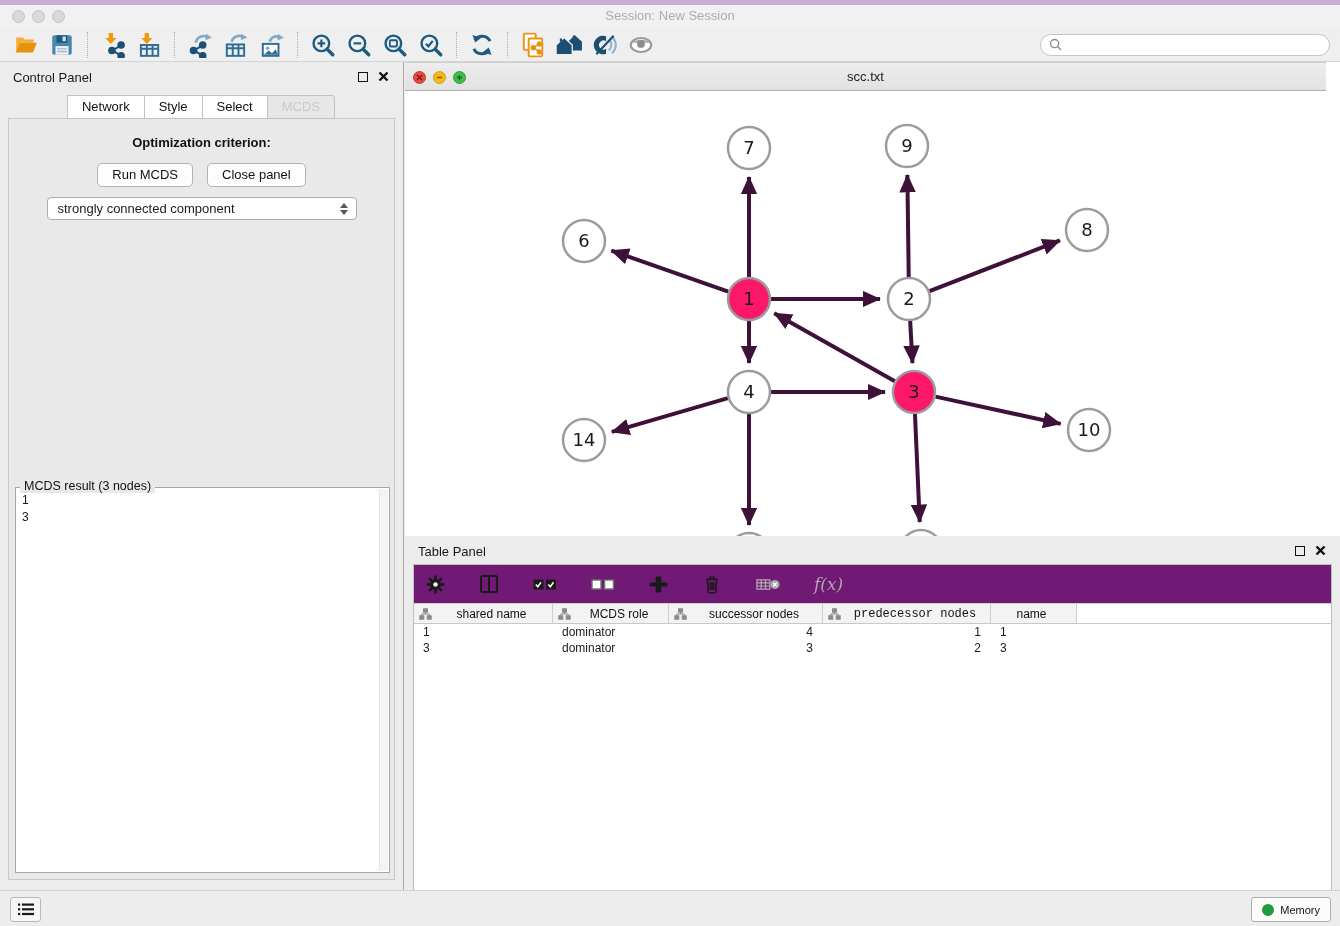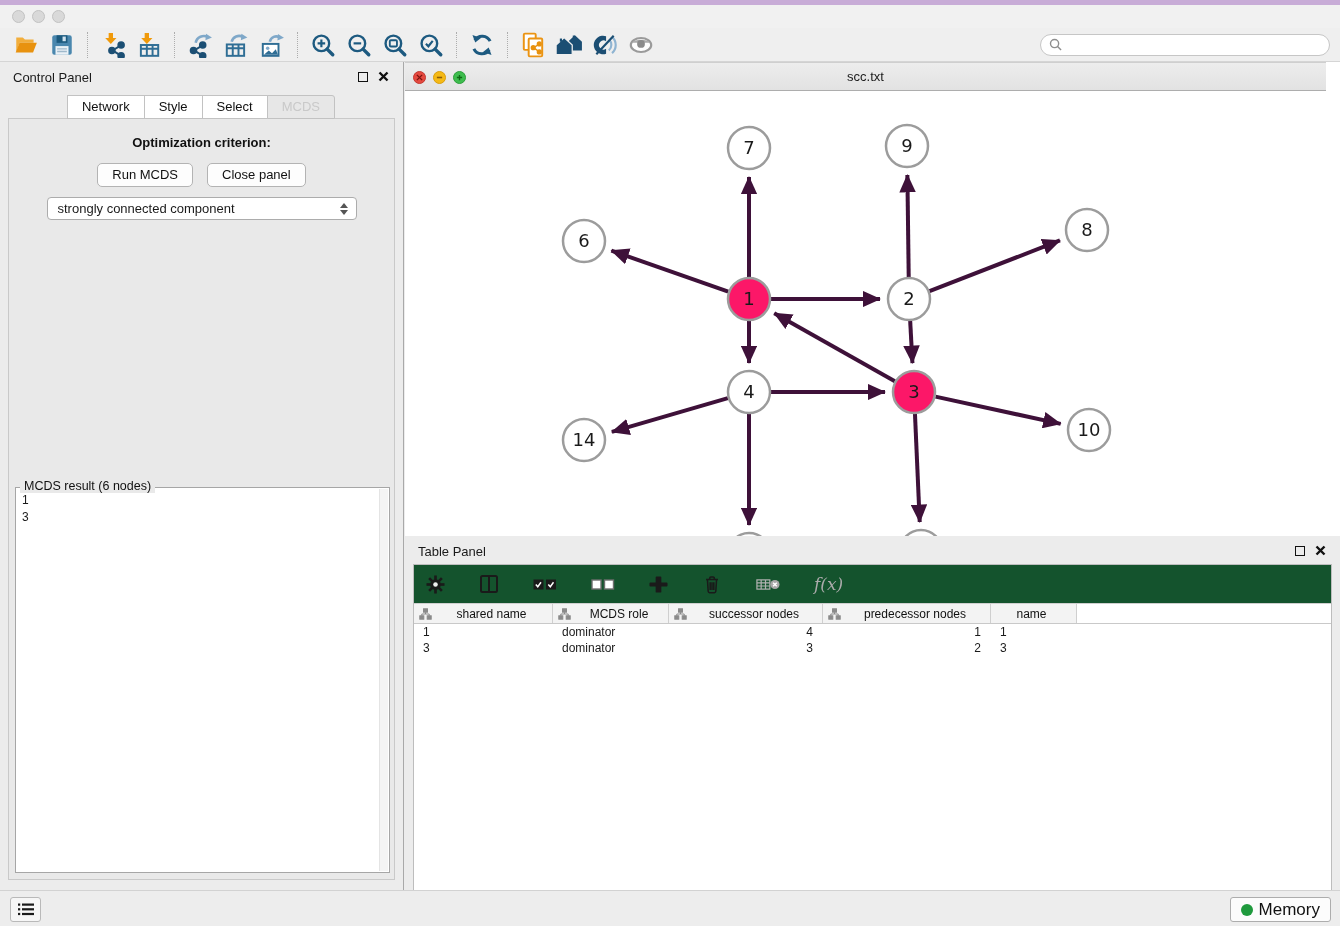--- a/index.html
+++ b/index.html
@@ -53,52 +53,53 @@
   #nw-canvas { position:absolute; top:30px; left:0; right:0; bottom:0; }
   #graph-svg { width:100%; height:100%; display:block; }
 
   
   #h-splitter { position:absolute; left:405px; right:0; top:592px; height:6px; background:#ECECEC; }
   #h-splitter .handle { position:absolute; left:450px; top:1px; width:9px; height:4px; background:#C6C6C6; border-radius:1px; }
 
   
   #table-panel { position:absolute; left:405px; right:0; top:536px; bottom:0; background:#ECECEC; }
   #tp-box { position:absolute; left:8px; right:8px; top:28px; bottom:34px; border:1px solid #BDBDBD; display:flex; flex-direction:column; background:#FFF; }
-  #tp-toolbar { height:39px; background:#14532d; border-bottom:1px solid #CFCFCF; display:flex; align-items:center; padding-left:12px; gap:34px; }
+  #tp-toolbar { height:39px; background:#701a75; border-bottom:1px solid #CFCFCF; display:flex; align-items:center; padding-left:12px; gap:34px; }
   .tpt-icon { display:flex; align-items:center; justify-content:center; }
   #fx-label { font-family:"DejaVu Serif", serif; font-style:italic; color:#ABABAB; font-size:17px; }
   #tp-table { flex:1; overflow:hidden; background:#FFF; }
   #tp-header-row { display:flex; height:20px; border-bottom:1px solid #C9C9C9; }
   .th { background:#F3F3F3; border-right:1px solid #CFCFCF; display:flex; align-items:center; font-size:12px; color:#111; position:relative; }
   .th .th-icon { margin:0 3px 0 5px; display:flex; }
   .th .th-label { flex:1; text-align:center; padding-right:4px; }
   .tr { display:flex; height:16px; align-items:center; font-size:12px; }
   .td { padding:0 10px 0 9px; overflow:hidden; white-space:nowrap; }
   #tp-tabs { position:absolute; bottom:5px; left:0; right:0; display:flex; justify-content:center; }
   .tp-tab { padding:3px 12px 4px; background:#FFF; border:1px solid #BFBFBF; margin-left:-1px; font-size:13px; color:#111; }
   .tp-tab:first-child { border-radius:4px 0 0 4px; }
   .tp-tab:last-child { border-radius:0 4px 4px 0; }
   .tp-tab.active { background:#E5E5E5; color:#C4C4C4; }
 
   
   #statusbar { position:absolute; left:0; right:0; bottom:0; height:36px; background:#EDEDED; border-top:1px solid #D2D2D2; }
   #list-btn { position:absolute; left:10px; top:6px; width:31px; height:25px; background:#F6F6F6; border:1px solid #B9B9B9; border-radius:3px; display:flex; align-items:center; justify-content:center; }
-  #memory-btn { position:absolute; right:9px; top:6px; height:25px; padding:0 10px; background:#FCFCFC; border:1px solid #ADADAD; border-radius:3px; display:flex; align-items:center; gap:6px; font-size:17px; color:#111; }
+  #memory-btn { position:absolute; right:9px; top:6px; height:25px; padding:0 10px; background:#FCFCFC; border:1px solid #ADADAD; border-radius:3px; display:flex; align-items:center; gap:6px; font-size:11px; color:#111; }
   #memory-dot { width:12px; height:12px; border-radius:50%; background:#1F9A3D; }
 </style>
 </head>
 <body>
 
 <div id="titlebar-strip"></div>
 <div id="titlebar">
   <div class="tl-row">
     <span class="tl-gray"></span>
     <span class="tl-gray"></span>
     <span class="tl-gray"></span>
   </div>
+  <div id="window-title">Session: New Session</div>
 </div>
 
 <div id="toolbar">
   <span class="tb-icon">
     <svg width="26" height="26" viewBox="0 0 24 24">
         <path d="M3 19 V5 h6 l2 2 h8 v3 H6 Z" fill="#F2AE3C"></path>
         <path d="M2.5 19 L6 10 h16 l-3.5 9 Z" fill="#E8920F"></path>
       </svg>
   </span>
   <span class="tb-icon">
@@ -275,21 +276,21 @@
       <button class="push-btn">Close panel</button>
     </div>
     <div id="dropdown">
       <span class="dd-text">strongly connected component</span>
       <span class="stepper">
           <i class="up"></i>
           <i class="dn"></i>
         </span>
     </div>
     <div id="result-fieldset">
-      <span id="result-legend">MCDS result (6 nodes)</span>
+      <span id="result-legend">MCDS result (3 nodes)</span>
       <div id="result-text">1
 3</div>
       <div id="result-scroll"></div>
     </div>
   </div>
 </div>
 
 <div id="network-window">
   <div id="nw-titlebar">
     <span class="nw-tl" style="left:8px; background:#E5493F; border:1px solid #C13830;">
@@ -498,21 +499,21 @@
                 <g fill="#8A8A8A" stroke="#8A8A8A">
                   <rect x="4.5" y="0.8" width="4" height="3.4"></rect>
                   <rect x="0.8" y="7.8" width="4" height="3.4"></rect>
                   <rect x="8.2" y="7.8" width="4" height="3.4"></rect>
                   <path d="M6.5 4.2 V6 M2.8 7.8 V6 H10.2 V7.8" fill="none" stroke-width="1"></path>
                 </g>
               </svg>
             </span>
             <span class="th-label">successor nodes</span>
           </div>
-          <div class="th" style="width: 168px;">
+          <div class="th" style="width: 168px; font-family: Liberation Mono, monospace;">
             <span class="th-icon">
               <svg width="13" height="12" viewBox="0 0 13 12">
                 <g fill="#8A8A8A" stroke="#8A8A8A">
                   <rect x="4.5" y="0.8" width="4" height="3.4"></rect>
                   <rect x="0.8" y="7.8" width="4" height="3.4"></rect>
                   <rect x="8.2" y="7.8" width="4" height="3.4"></rect>
                   <path d="M6.5 4.2 V6 M2.8 7.8 V6 H10.2 V7.8" fill="none" stroke-width="1"></path>
                 </g>
               </svg>
             </span>

